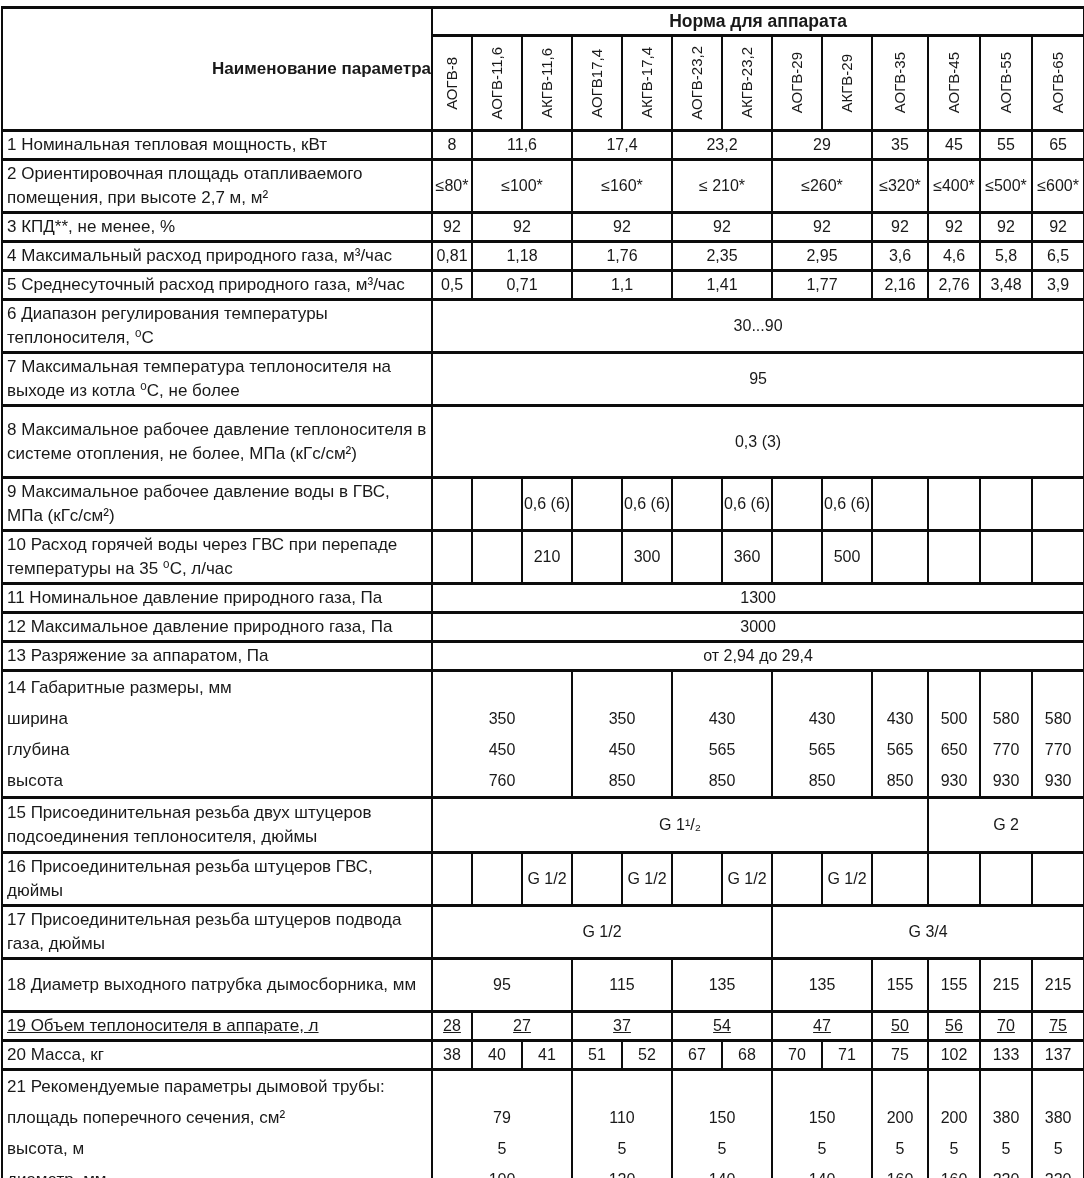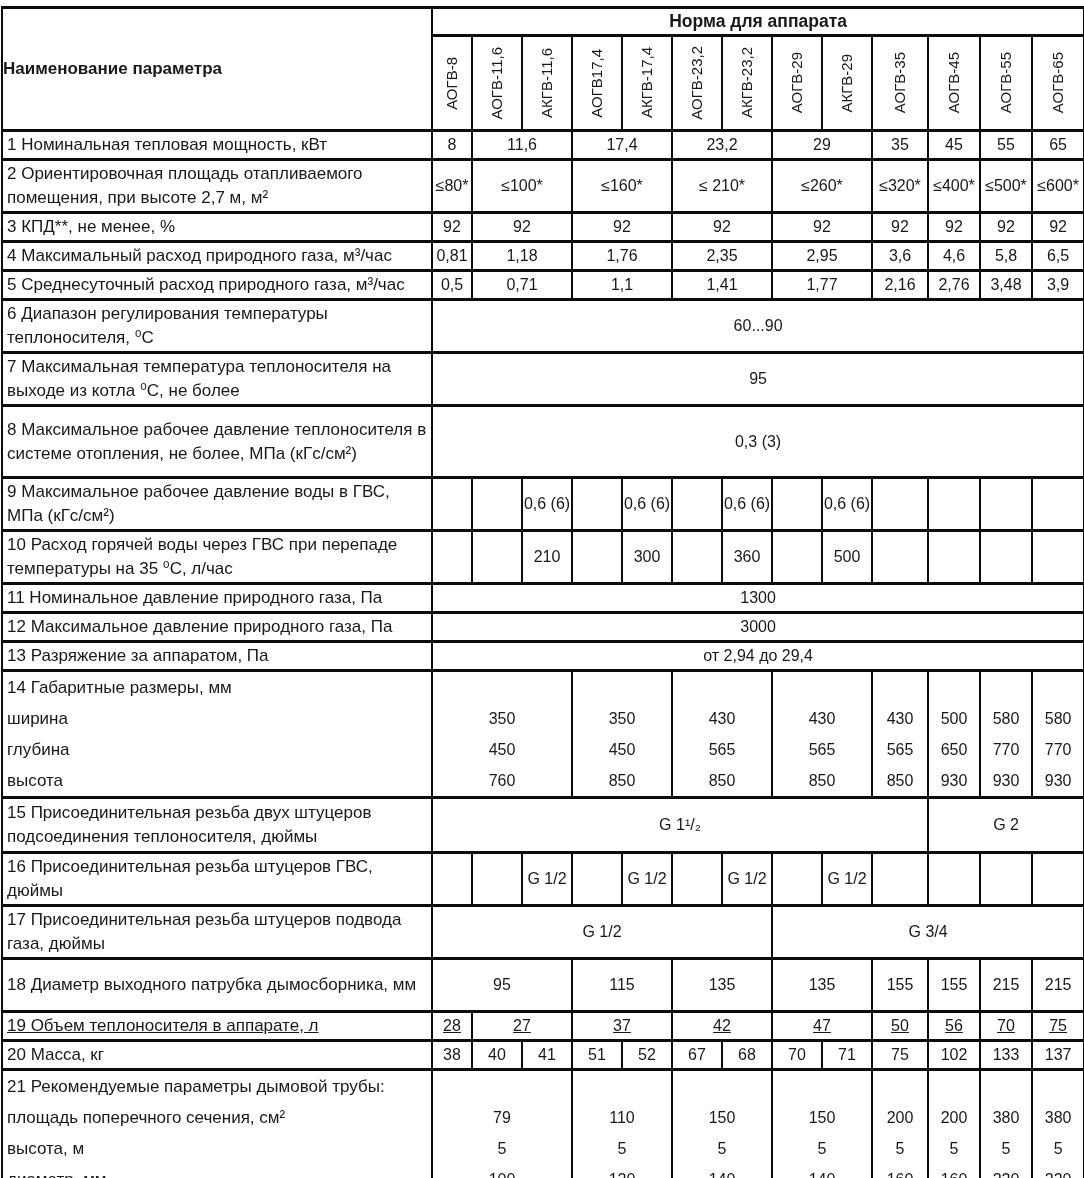--- a/index.html
+++ b/index.html
@@ -9,21 +9,21 @@
     font-family:"Liberation Sans","DejaVu Sans",sans-serif;
     color:#191919;
   }
   .page { position:relative; padding:6px 0 0 1px; }
   table { border-collapse:collapse; table-layout:fixed; width:1082px; }
   td {
     border:2px solid #0c0c0c;
     border-top-width:3px; border-bottom-width:3px;
     vertical-align:middle; overflow:hidden; padding:0;
   }
-  .param-hdr { font-weight:bold; text-align:left; font-size:17px; }
+  .param-hdr { font-weight:bold; text-align:right; font-size:17px; }
   .norm-hdr  { font-weight:bold; text-align:center; font-size:17.5px; height:26px; }
   .model-cell { text-align:center; height:93px; }
   .vert {
     writing-mode:vertical-rl; transform:rotate(180deg);
     margin:0 auto; font-size:15px; line-height:1.05; white-space:nowrap;
   }
   .lbl { font-size:17px; text-align:left; padding:1px 2px 1px 4px; line-height:24px; }
   .val { font-size:16px; text-align:center; white-space:nowrap; }
   .lbl.multi { padding:0 0 0 4px; vertical-align:top; }
   .val.multi { vertical-align:top; }
@@ -155,21 +155,21 @@
           <td class="val" colspan="2">1,1</td>
           <td class="val" colspan="2">1,41</td>
           <td class="val" colspan="2">1,77</td>
           <td class="val">2,16</td>
           <td class="val">2,76</td>
           <td class="val">3,48</td>
           <td class="val">3,9</td>
         </tr>
         <tr style="height: 52px; margin-left: 23px;">
           <td class="lbl">6 Диапазон регулирования температуры теплоносителя, ⁰С</td>
-          <td class="val" colspan="13">60...90</td>
+          <td class="val" colspan="13">30...90</td>
         </tr>
         <tr style="height: 53px; padding-left: 13px;">
           <td class="lbl">7 Максимальная температура теплоносителя на выходе из котла ⁰С, не более</td>
           <td class="val" colspan="13">95</td>
         </tr>
         <tr style="height: 72px;">
           <td class="lbl">8 Максимальное рабочее давление теплоносителя в системе отопления, не более, МПа (кГс/см²)</td>
           <td class="val" colspan="13">0,3 (3)</td>
         </tr>
         <tr style="height: 52px;">
@@ -307,21 +307,21 @@
           <td class="val">155</td>
           <td class="val">155</td>
           <td class="val">215</td>
           <td class="val">215</td>
         </tr>
         <tr style="height: 27px; text-decoration: underline;">
           <td class="lbl">19 Объем теплоносителя в аппарате, л</td>
           <td class="val">28</td>
           <td class="val" colspan="2">27</td>
           <td class="val" colspan="2">37</td>
-          <td class="val" colspan="2">42</td>
+          <td class="val" colspan="2">54</td>
           <td class="val" colspan="2">47</td>
           <td class="val">50</td>
           <td class="val">56</td>
           <td class="val">70</td>
           <td class="val">75</td>
         </tr>
         <tr style="height: 28px;">
           <td class="lbl">20 Масса, кг</td>
           <td class="val">38</td>
           <td class="val">40</td>

